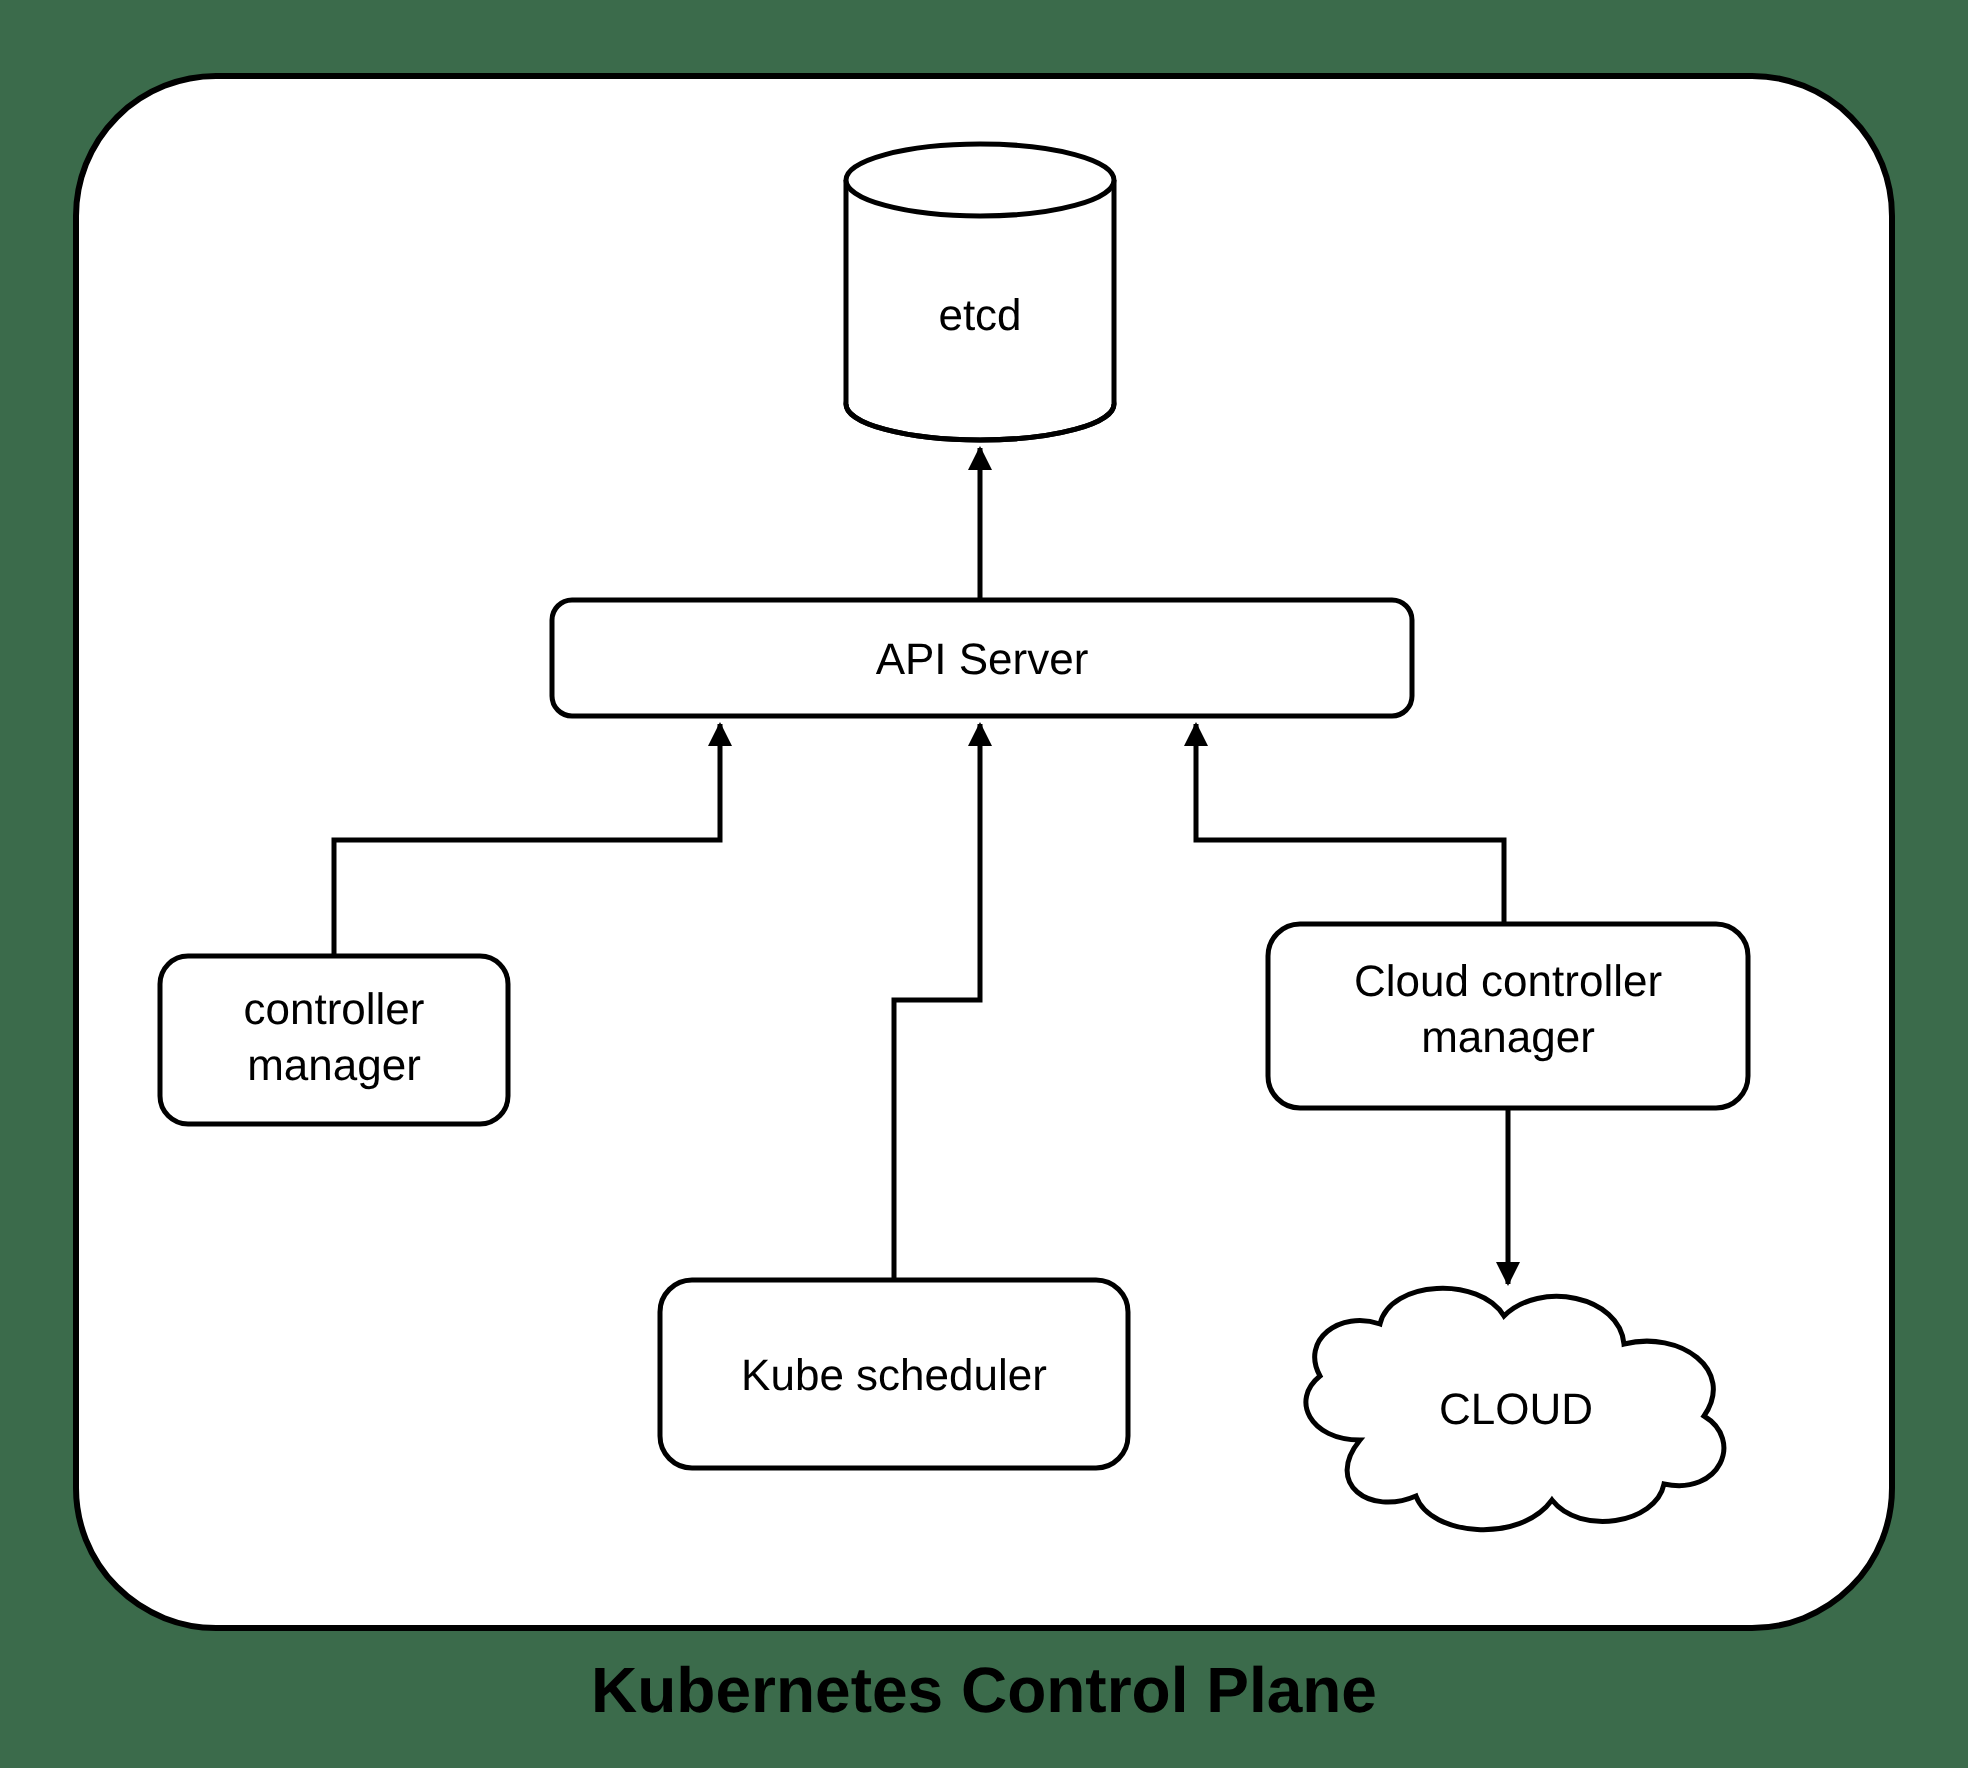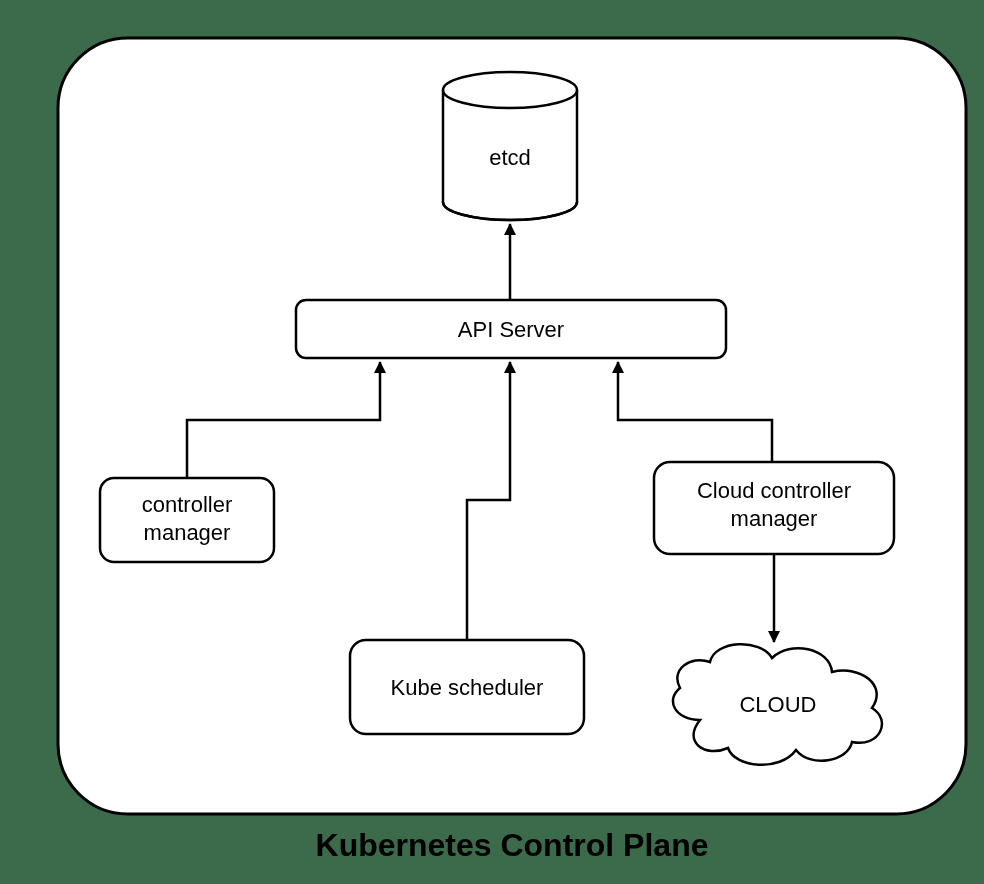--- a/index.html
+++ b/index.html
@@ -7,21 +7,20 @@
     padding: 0;
     width: 984px;
     height: 884px;
     background: #3b6b4b;
     font-family: Arial, Helvetica, sans-serif;
   }
   .diagram-wrapper {
     position: relative;
     width: 800px;
     height: 884px;
-    margin-left: 20px;
   }
   svg {
     display: block;
   }
   .node-label {
     font-size: 22px;
     fill: #000;
   }
   .title-label {
     font-size: 32px;

